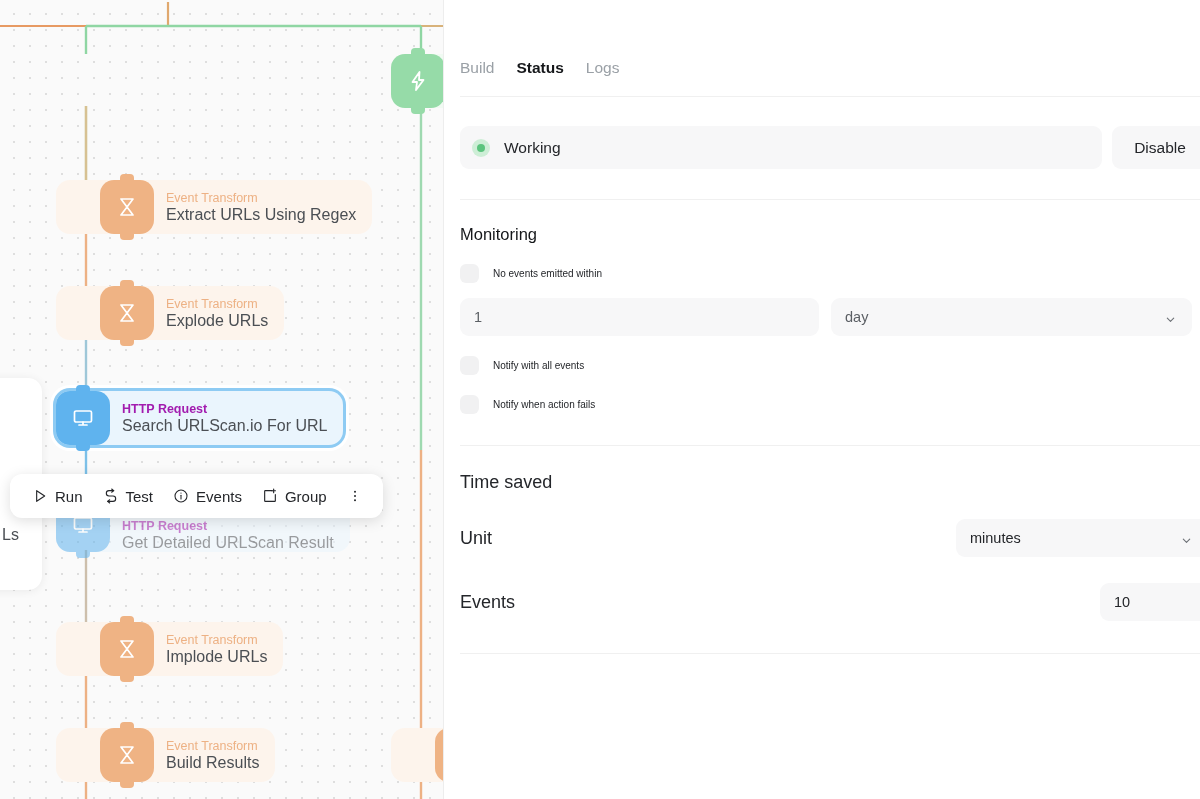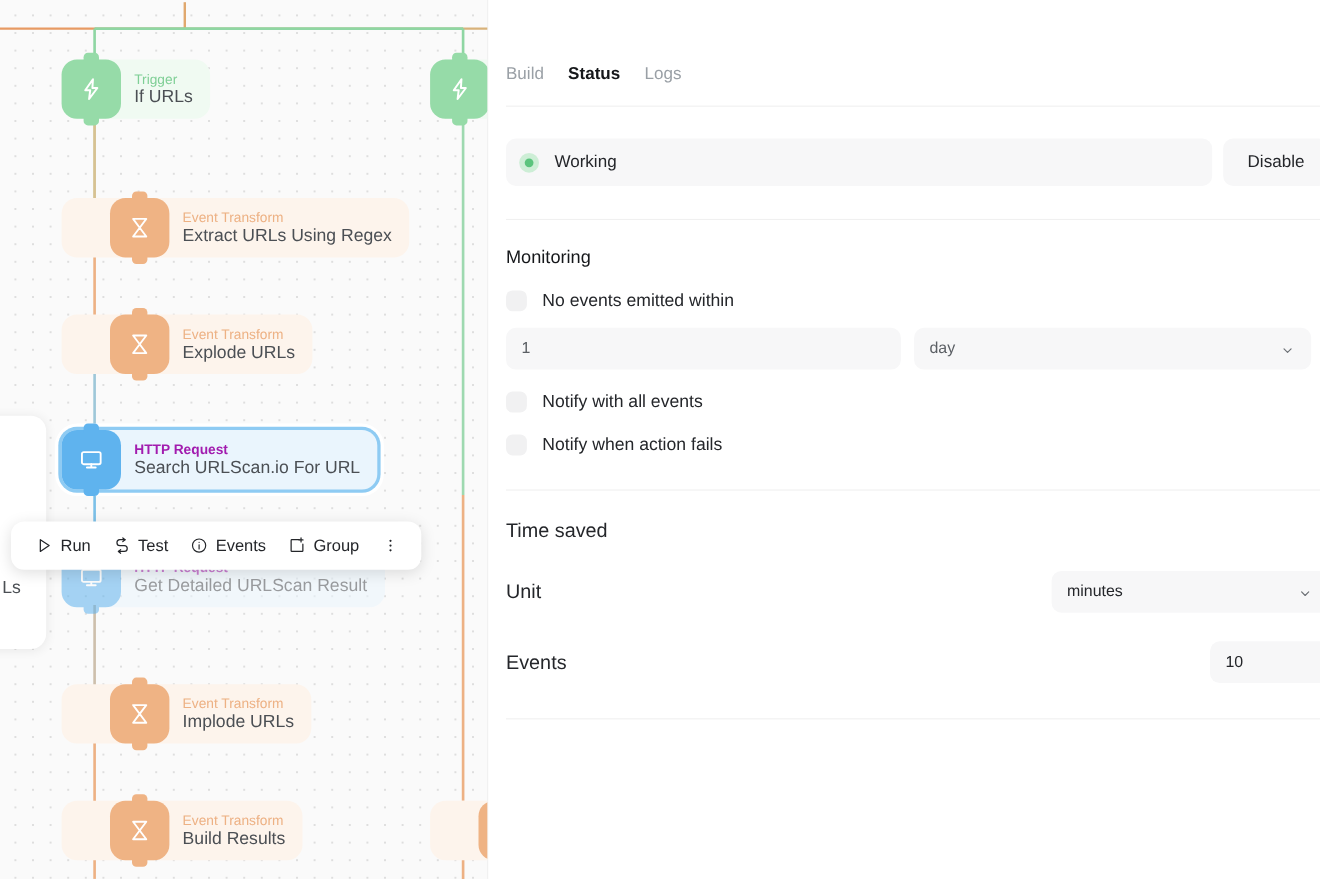--- a/index.html
+++ b/index.html
@@ -55,21 +55,21 @@
   .n-green  .kind { color: #7fcf96; }
 
   .n-orange { background: #fdf4ec; padding-left: 44px; }
   .n-orange .chip { background: #efb384; }
   .n-orange .kind { color: #edb184; }
 
   .n-blue   { background: #eaf5fd; }
   .n-blue   .chip { background: #5fb3ee; }
   .n-blue   .kind { color: #a21caf; font-weight: bold; }
 
-  .n-blue.faded { opacity: .55; }
+  .n-blue.faded { opacity: .55; align-items: flex-end; }
 
   .node.selected {
     background: #eaf5fd;
     box-shadow: 0 0 0 3px #8ecbf3, 0 0 0 6px #ffffff;
   }
 
   
   .nub-top, .nub-bot {
     position: absolute; left: 50%; transform: translateX(-50%);
     width: 14px; height: 8px;
@@ -166,21 +166,21 @@
   }
 
   .chk-row {
     display: flex; align-items: center; gap: 14px;
     margin: 20px 0 0 16px;
   }
   .chk {
     width: 19px; height: 19px; border-radius: 6px;
     background: #f1f1f2; flex: 0 0 19px; cursor: pointer;
   }
-  .chk-label { font-size: 16px; color: #24262a; }
+  .chk-label { font-size: 10px; color: #24262a; }
 
   .dur-row { display: flex; gap: 12px; margin: 15px 0 0 16px; padding-right: 8px; }
   .txt-input {
     flex: 1 1 0;
     height: 38px; background: #f7f7f8; border: none; border-radius: 9px;
     font-family: "Liberation Sans", sans-serif;
     font-size: 14.5px; color: #5b5f64; padding: 0 14px;
     outline: none;
   }
   .sel {
@@ -251,33 +251,20 @@
       <line x1="86" y1="445" x2="86" y2="500" stroke="#7cc0e8" stroke-width="2.4"></line>
       <line x1="86" y1="550" x2="86" y2="624" stroke="#cdbfac" stroke-width="2.4"></line>
       <line x1="86" y1="674" x2="86" y2="730" stroke="#edb184" stroke-width="2.4"></line>
       <line x1="86" y1="780" x2="86" y2="799" stroke="#edb184" stroke-width="2.4"></line>
 
       <line x1="421" y1="106" x2="421" y2="450" stroke="#9ed9b0" stroke-width="2.4"></line>
       <line x1="421" y1="450" x2="421" y2="728" stroke="#edb184" stroke-width="2.4"></line>
       <line x1="421" y1="780" x2="421" y2="799" stroke="#edb184" stroke-width="2.4"></line>
     </svg>
 
-    <div class="node n-green" style="left:56px; top:54px;">
-      <div class="chip">
-        <div class="nub-top"></div>
-        <svg viewBox="0 0 24 24" fill="none" stroke="#ffffff" stroke-width="1.8" stroke-linejoin="round" stroke-linecap="round">
-          <path d="M13.5 3 L6.5 13 H11 L10 21 L17.5 11 H13 Z"></path>
-        </svg>
-        <div class="nub-bot"></div>
-      </div>
-      <div class="txt">
-        <div class="kind">Trigger</div>
-        <div class="name">If URLs</div>
-      </div>
-    </div>
 
     <div class="node n-orange" style="left:56px; top:180px;">
       <div class="chip">
         <div class="nub-top"></div>
         <svg viewBox="0 0 24 24" fill="none" stroke="#ffffff" stroke-width="1.7" stroke-linejoin="round" stroke-linecap="round">
           <path d="M6 4 H18 L12 12 L18 20 H6 L12 12 Z"></path>
         </svg>
         <div class="nub-bot"></div>
       </div>
       <div class="txt">

